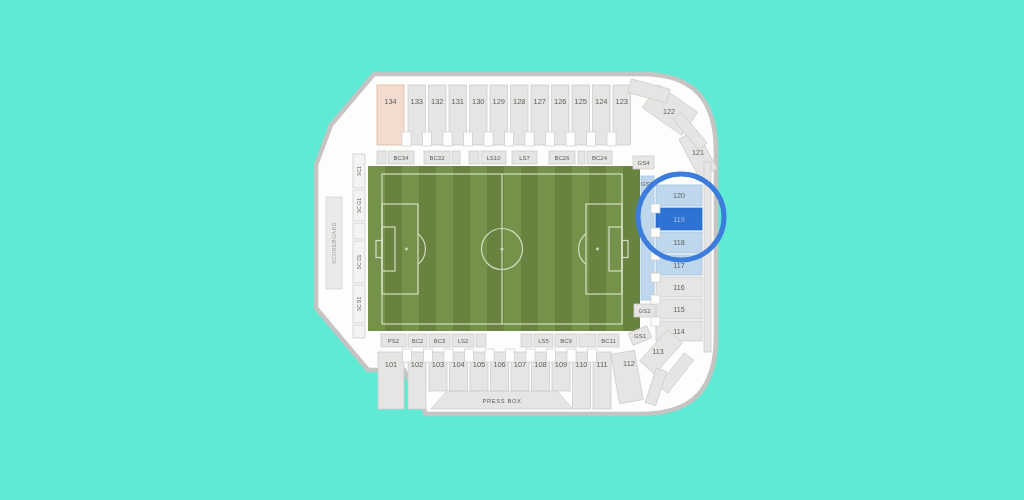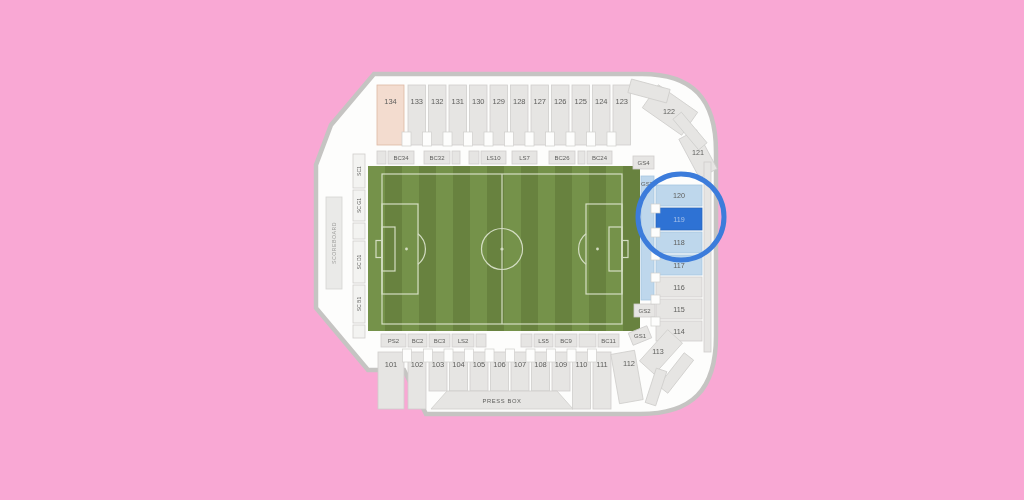--- a/index.html
+++ b/index.html
@@ -3,21 +3,21 @@
 <meta charset="utf-8">
 <style>
   html,body{margin:0;padding:0;}
   body{font-family:"Liberation Sans",sans-serif;}
   .stage{width:1024px;height:500px;background:#f7f6f3;position:relative;overflow:hidden;}
   svg text{font-family:"Liberation Sans",sans-serif;}
 </style>
 </head>
 <body>
 
-<div class="stage" style="background: #f9a8d4;">
+<div class="stage" style="background: #5eead4;">
   <svg id="seatmap" width="1024" height="500" viewBox="0 0 1024 500">
       <path d="M 374 74 H 642 C 692 74 716 98 716 152 V 336 C 716 390 692 414 640 414 H 426 L 404 370 H 368 L 316 308 V 165 L 331 125 Z" fill="#fdfdfc" stroke="#c5c4c2" stroke-width="4.5"></path>
       <g>
         <rect x="368" y="166" width="272" height="165" fill="#75924a"></rect>
         <rect x="385" y="166" width="17" height="165" fill="#68823f"></rect>
         <rect x="419" y="166" width="17" height="165" fill="#68823f"></rect>
         <rect x="453" y="166" width="17" height="165" fill="#68823f"></rect>
         <rect x="487" y="166" width="17" height="165" fill="#68823f"></rect>
         <rect x="521" y="166" width="17" height="165" fill="#68823f"></rect>
         <rect x="555" y="166" width="17" height="165" fill="#68823f"></rect>

